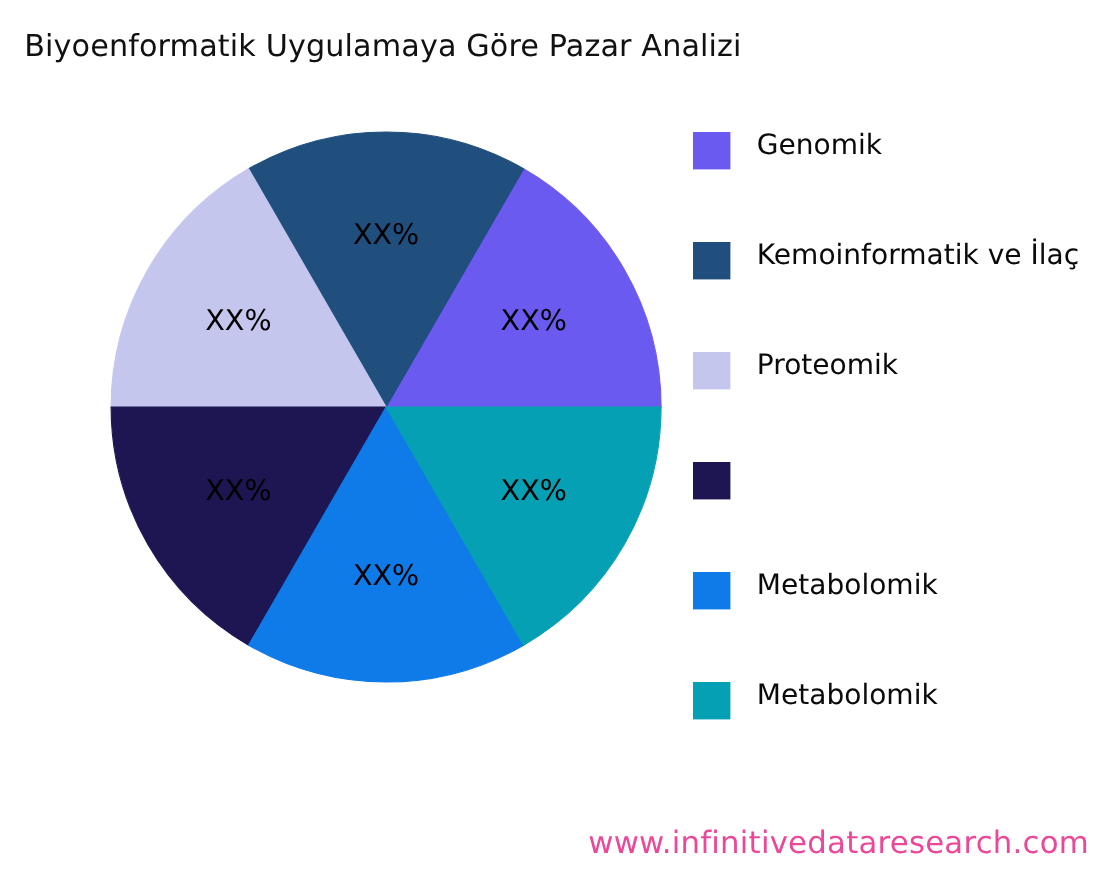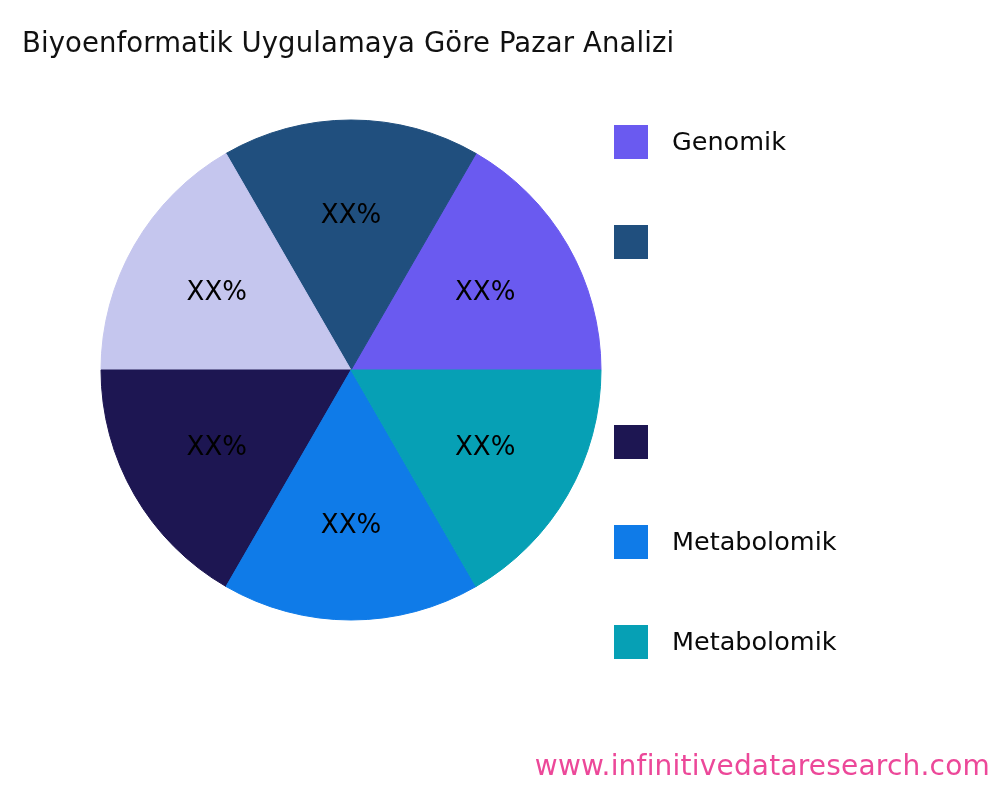--- a/index.html
+++ b/index.html
@@ -62,24 +62,24 @@
   
   .legend {
     position: absolute;
     left: 614px;
     top: 116px;
     width: 386px;
     height: 560px;
   }
   .legend-item {
     position: absolute;
-    left: 0;
+    left: 16px;
     height: 44px;
     display: flex;
-    align-items: center;
+    align-items: flex-start;
     white-space: nowrap;
   }
   .legend-swatch {
     width: 34px;
     height: 34px;
     flex: 0 0 34px;
     display: block;
   }
   .legend-label {
     margin-left: 24px;
@@ -128,20 +128,25 @@
     </svg>
   </div>
 
   <div class="legend" id="legend">
       <div class="legend-item" style="top: 4px;">
         <span class="legend-swatch" style="background: rgb(106, 90, 240);"></span>
         <span class="legend-label">Genomik</span>
       </div>
       <div class="legend-item" style="top: 104px;">
         <span class="legend-swatch" style="background: rgb(32, 79, 126);"></span>
+        <span class="legend-label">Kemoinformatik ve İlaç</span>
+      </div>
+      <div class="legend-item" style="top: 204px;">
+        <span class="legend-swatch" style="background: rgb(197, 198, 238);"></span>
+        <span class="legend-label">Proteomik</span>
       </div>
       <div class="legend-item" style="top: 304px;">
         <span class="legend-swatch" style="background: rgb(29, 22, 82);"></span>
       </div>
       <div class="legend-item" style="top: 404px;">
         <span class="legend-swatch" style="background: rgb(15, 123, 232);"></span>
         <span class="legend-label">Metabolomik</span>
       </div>
       <div class="legend-item" style="top: 504px;">
         <span class="legend-swatch" style="background: rgb(6, 160, 181);"></span>

